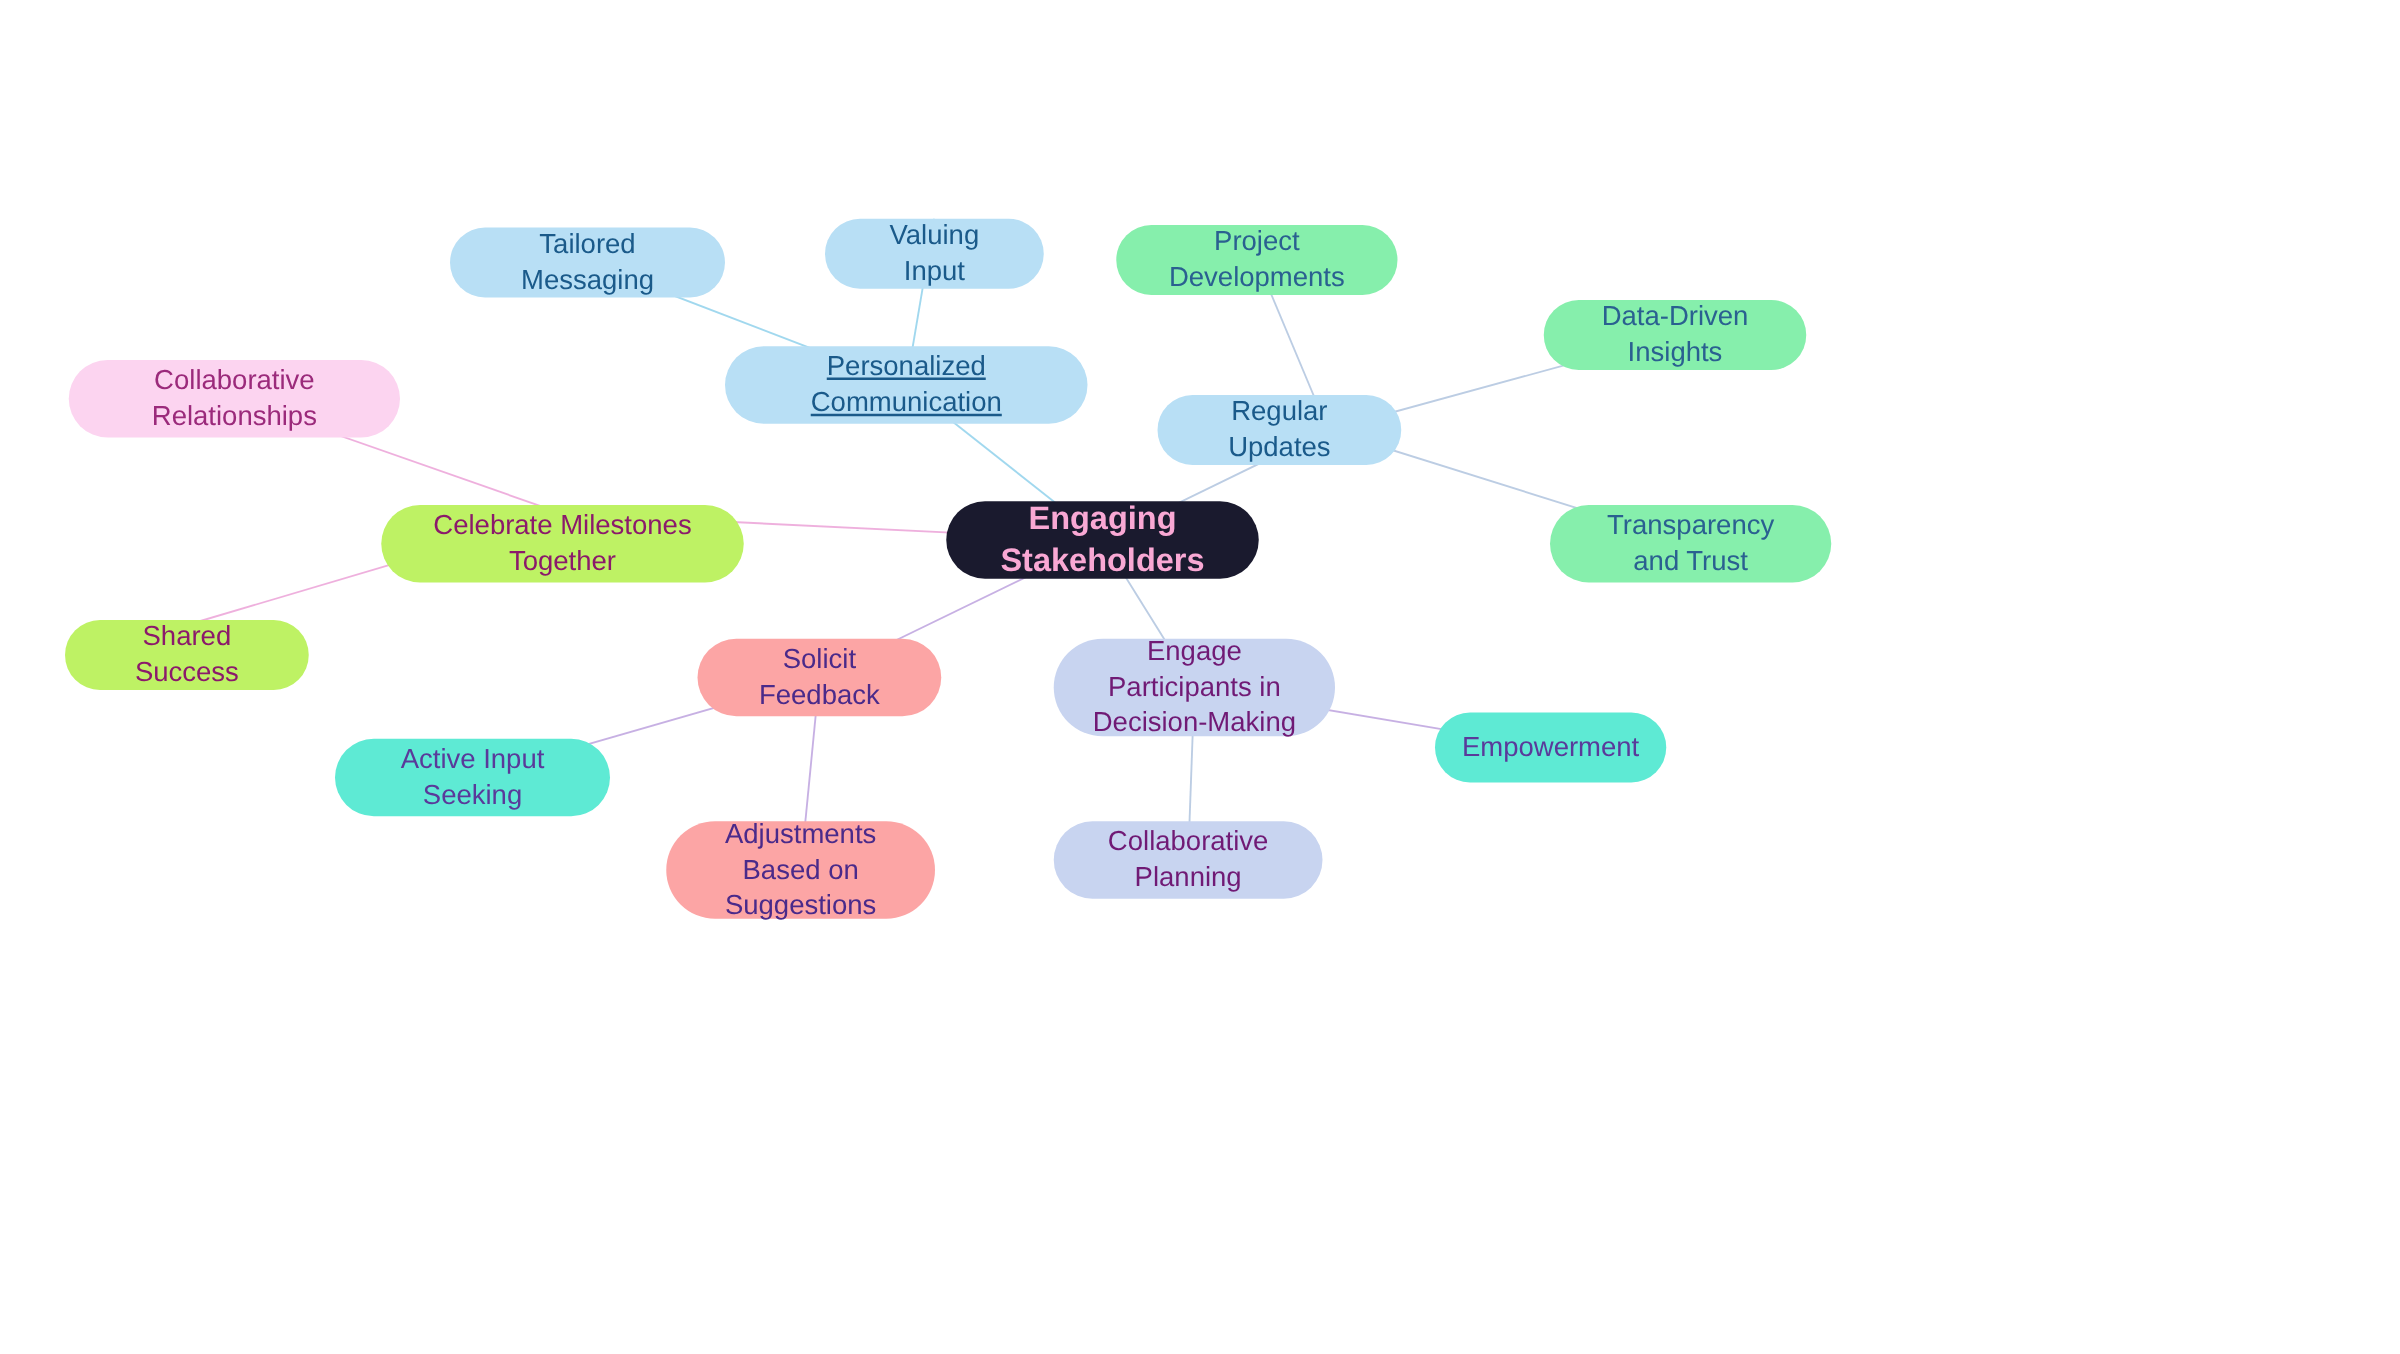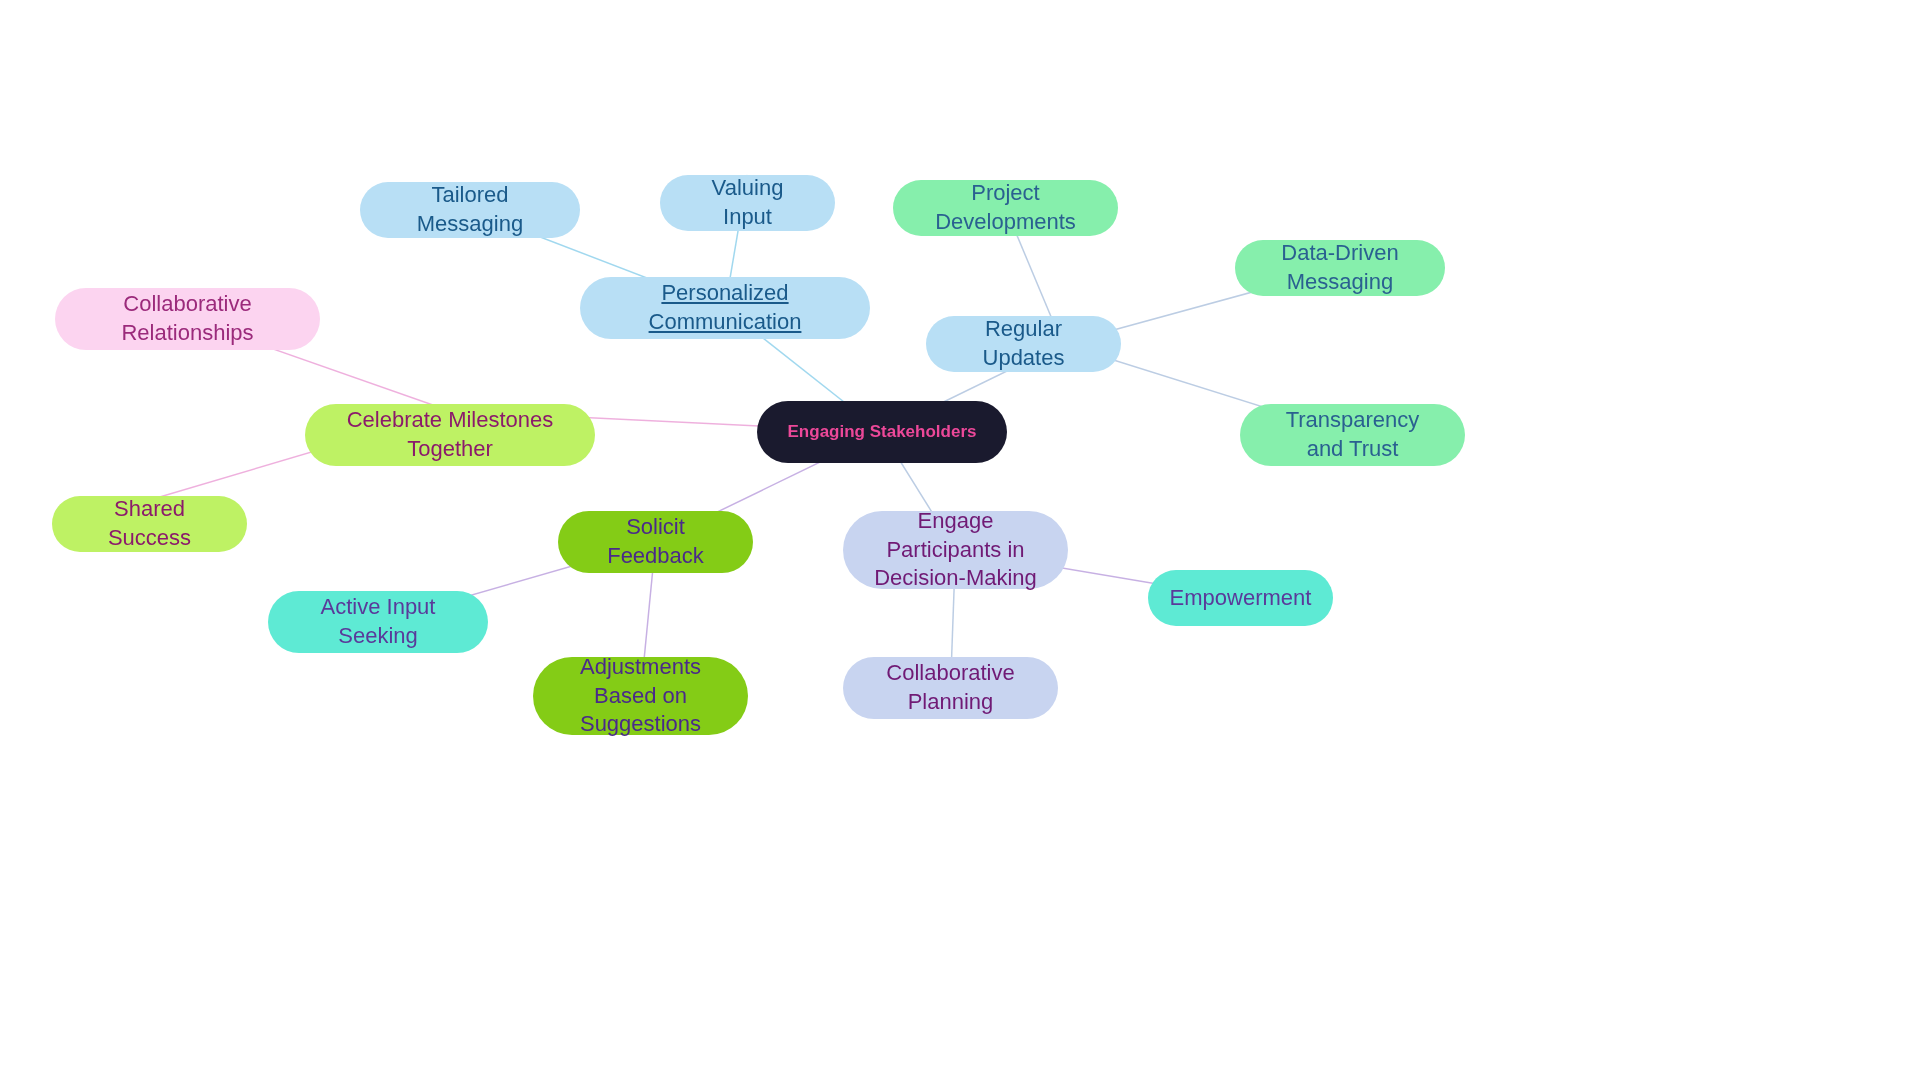--- a/index.html
+++ b/index.html
@@ -31,22 +31,22 @@
       justify-content: center;
       text-align: center;
       font-size: 22px;
       font-weight: 500;
       padding: 12px 28px;
       cursor: default;
       line-height: 1.3;
     }
     .node-center {
       background: #1a1a2e;
-      color: #ec4899;
-      font-size: 17px;
+      color: #f9a8d4;
+      font-size: 26px;
       font-weight: 600;
       border-radius: 50px;
     }
     .node-blue {
       background: #b8dff5;
       color: #1a5a8a;
       border: none;
     }
     .node-blue-light {
       background: #86efac;
@@ -58,21 +58,21 @@
       color: #8b1a6b;
       border: none;
       margin-top: 24px;
     }
     .node-pink-light {
       background: #fcd4f0;
       color: #9b2a7b;
       border: none;
     }
     .node-purple {
-      background: #84cc16;
+      background: #fca5a5;
       color: #4a2a8a;
       border: none;
     }
     .node-purple-light {
       background: #5eead4;
       color: #5a3a9a;
       border: none;
     }
     .node-slate {
       background: #c8d4f0;
@@ -108,19 +108,19 @@
       <div class="node node-blue" style="left: 360px; top: 182px; width: 220px; height: 56px;">Tailored Messaging</div>
       <div class="node node-blue" style="left: 660px; top: 147px; width: 175px; height: 56px; margin-top: 28px;">Valuing Input</div>
       <div class="node node-pink" style="left: 305px; top: 380px; width: 290px; height: 62px;">Celebrate Milestones Together</div>
       <div class="node node-pink-light" style="left: 55px; top: 288px; width: 265px; height: 62px;">Collaborative Relationships</div>
       <div class="node node-pink" style="left: 52px; top: 472px; width: 195px; height: 56px;">Shared Success</div>
       <div class="node node-purple" style="left: 558px; top: 511px; width: 195px; height: 62px;">Solicit Feedback</div>
       <div class="node node-purple-light" style="left: 268px; top: 591px; width: 220px; height: 62px;">Active Input Seeking</div>
       <div class="node node-purple" style="left: 533px; top: 657px; width: 215px; height: 78px;">Adjustments Based on Suggestions</div>
       <div class="node node-blue" style="left: 926px; top: 316px; width: 195px; height: 56px; text-align: center;">Regular Updates</div>
       <div class="node node-blue-light" style="left: 893px; top: 180px; width: 225px; height: 56px;">Project Developments</div>
-      <div class="node node-blue-light" style="left: 1235px; top: 240px; width: 210px; height: 56px;">Data-Driven Messaging</div>
+      <div class="node node-blue-light" style="left: 1235px; top: 240px; width: 210px; height: 56px;">Data-Driven Insights</div>
       <div class="node node-blue-light" style="left: 1240px; top: 404px; width: 225px; height: 62px;">Transparency and Trust</div>
       <div class="node node-slate" style="left: 843px; top: 511px; width: 225px; height: 78px;">Engage Participants in Decision-Making</div>
       <div class="node node-purple-light" style="left: 1148px; top: 570px; width: 185px; height: 56px;">Empowerment</div>
       <div class="node node-slate" style="left: 843px; top: 657px; width: 215px; height: 62px;">Collaborative Planning</div>
     </div>
 </div>
 
 </body></html>

